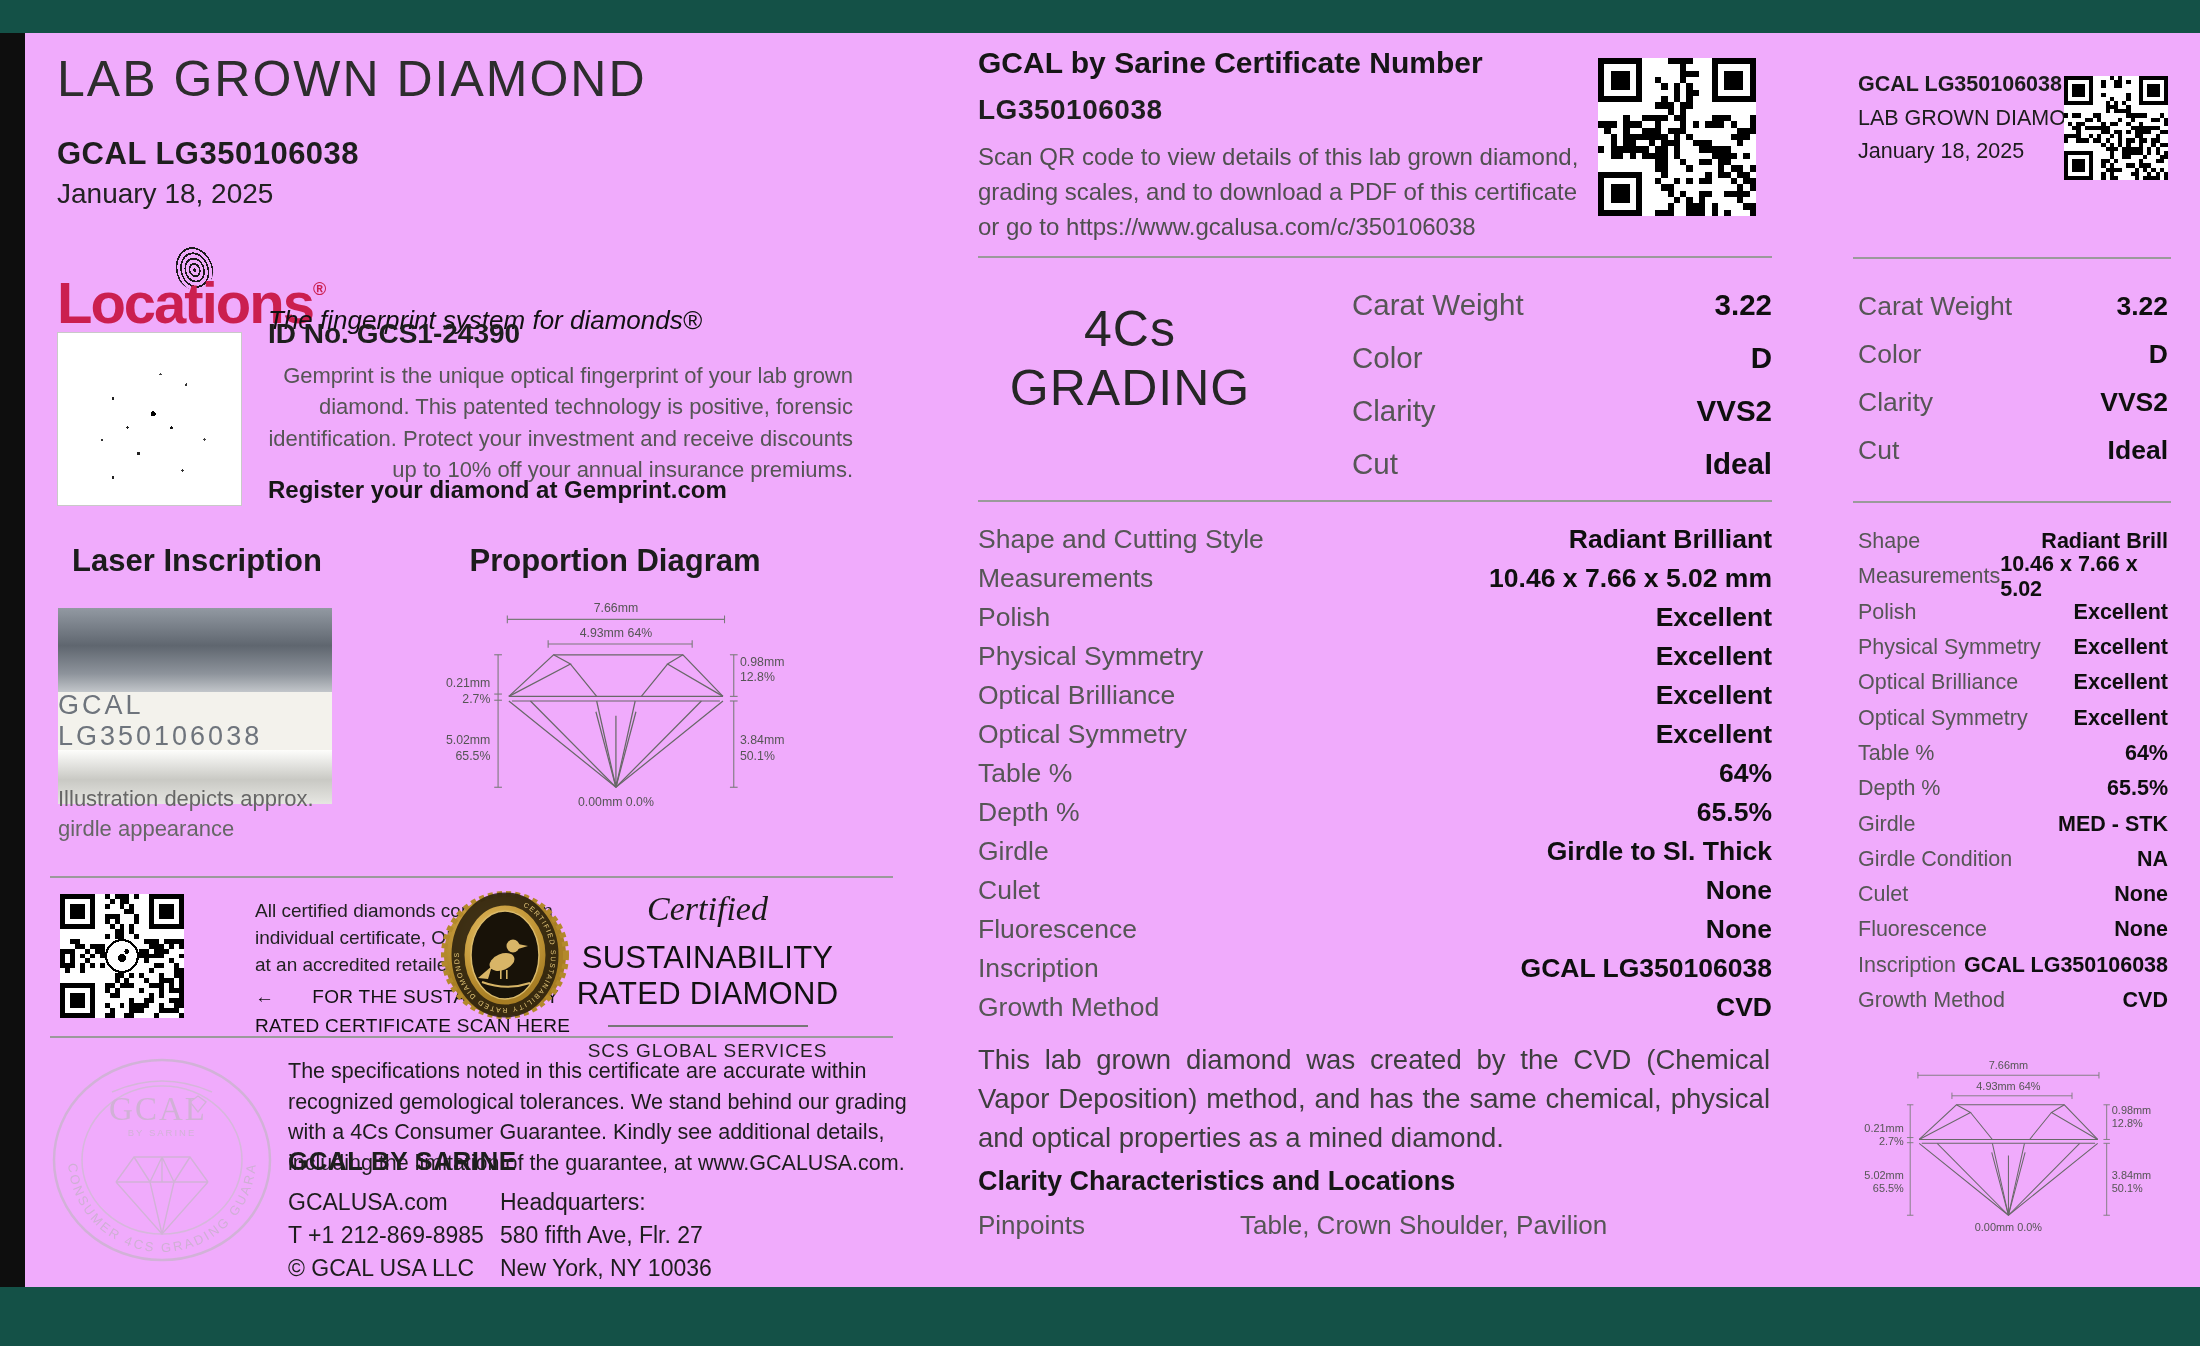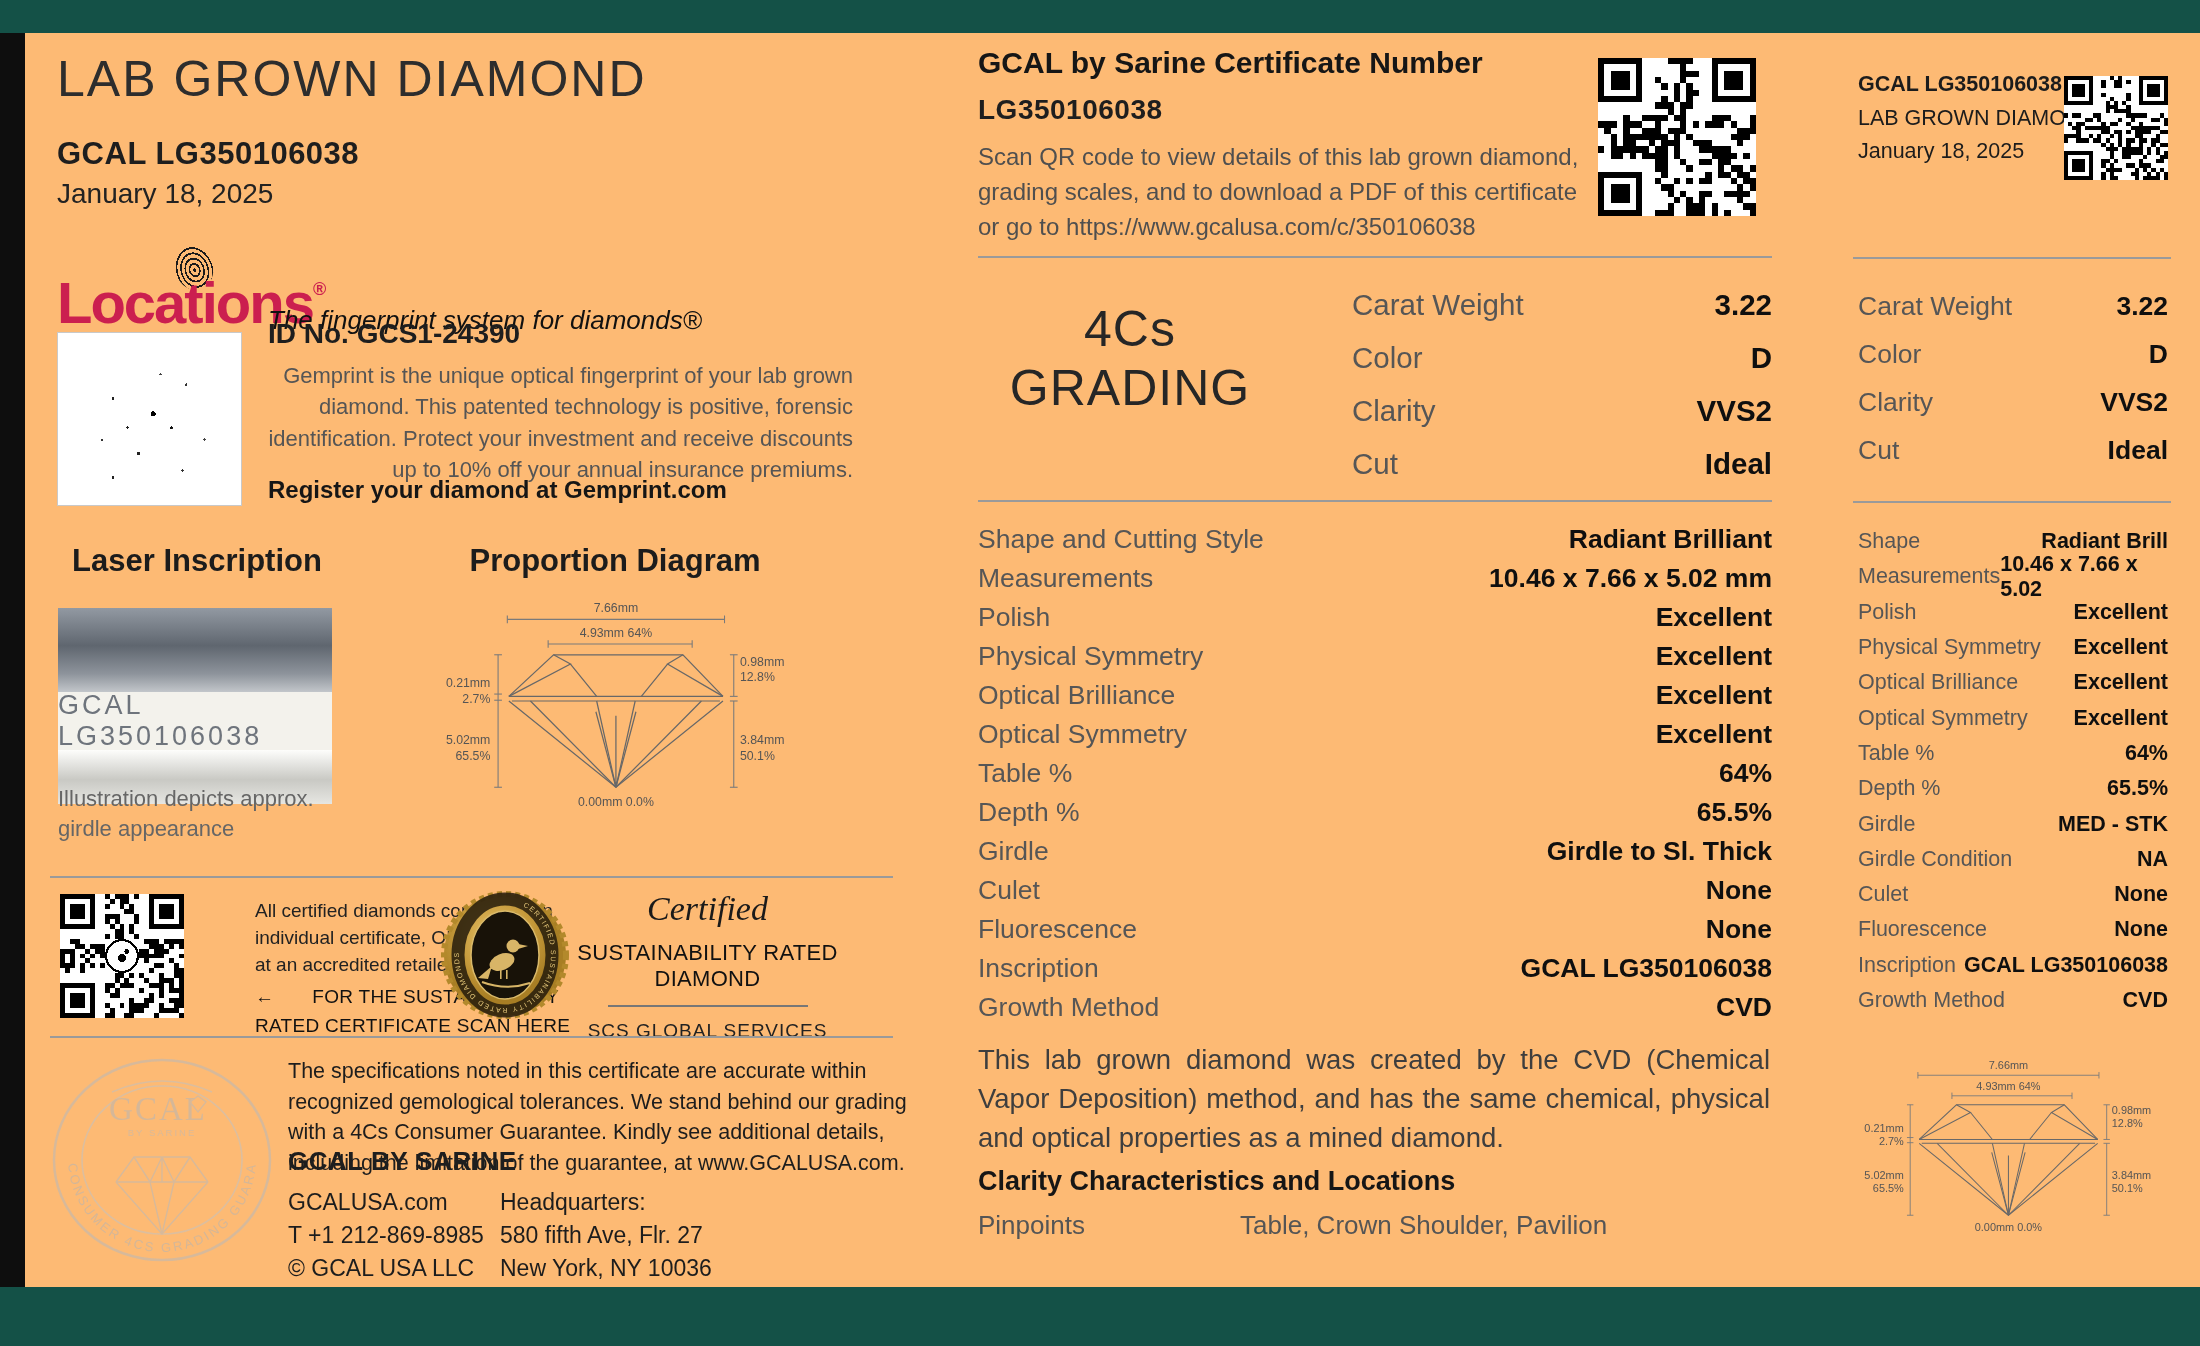--- a/index.html
+++ b/index.html
@@ -1,19 +1,19 @@
 <!DOCTYPE html>
 <html><head>
 <meta charset="utf-8">
 <style>
   :root{
     --green:#145147; --red:#CB1F4F; --ink:#1e1e1e; --gray:#585858; --line:#999;
   }
   html,body{margin:0;padding:0;background:#fff;}
-  .page{position:relative;width:2200px;height:1346px;background:#fdba74;overflow:hidden;
+  .page{position:relative;width:2200px;height:1346px;background:#f0abfc;overflow:hidden;
         font-family:"Liberation Sans",sans-serif;color:var(--ink);}
   .abs{position:absolute;}
   .bar-top{left:0;top:0;width:2200px;height:33px;background:var(--green);}
   .bar-bottom{left:0;top:1287px;width:2200px;height:59px;background:var(--green);}
   .edge-left{left:0;top:33px;width:25px;height:1254px;background:#0e0e0e;}
   .hr{border:none;border-top:2px solid #9a9a9a;margin:0;height:0;}
 
   
   .title{font-size:50px;letter-spacing:2px;color:#2d2d2d;}
   .certno-left{font-size:31px;font-weight:bold;letter-spacing:.5px;}
@@ -44,21 +44,21 @@
   .sec-h{font-size:31px;font-weight:bold;color:#1c1c1c;}
   .laser-img{width:274px;height:196px;display:flex;flex-direction:column;}
   .laser-top{height:84px;background:linear-gradient(180deg,#9299a2 0%,#5f666f 45%,#8d939b 78%,#c2c6ca 100%);}
   .laser-mid{height:58px;background:#f3f2ec;display:flex;align-items:center;justify-content:center;
       font-size:27px;letter-spacing:3px;color:#6e747c;}
   .laser-bot{height:54px;background:linear-gradient(180deg,#fdfdfb 0%,#c9c9c4 55%,#e6e6e2 100%);}
   .caption{font-size:22px;color:#666;line-height:1.35;}
   .sus-note{font-size:19px;color:#222;line-height:1.42;width:320px;}
   .sus-scan{font-size:19px;color:#111;line-height:1.55;letter-spacing:.3px;}
   .cert-script{font-family:"Liberation Serif",serif;font-style:italic;font-size:34px;color:#1a1a1a;}
-  .sus-rated{font-size:22px;color:#111;letter-spacing:.3px;}
+  .sus-rated{font-size:31px;color:#111;letter-spacing:.3px;}
   .sus-scs{font-size:19px;color:#222;letter-spacing:1px;}
   .sus-line{width:200px;border-top:2px solid #777;margin:13px auto;}
   .disclaimer{font-size:21.5px;color:#1d1d1d;line-height:1.42;width:622px;}
   .brand{font-size:26px;font-weight:bold;letter-spacing:.5px;}
   .contact{font-size:23px;color:#1d1d1d;line-height:33px;}
 
   
   .kv{display:flex;justify-content:space-between;align-items:center;}
   .kv .k{color:#565656;}
   .kv .v{font-weight:bold;color:#0f0f0f;}

